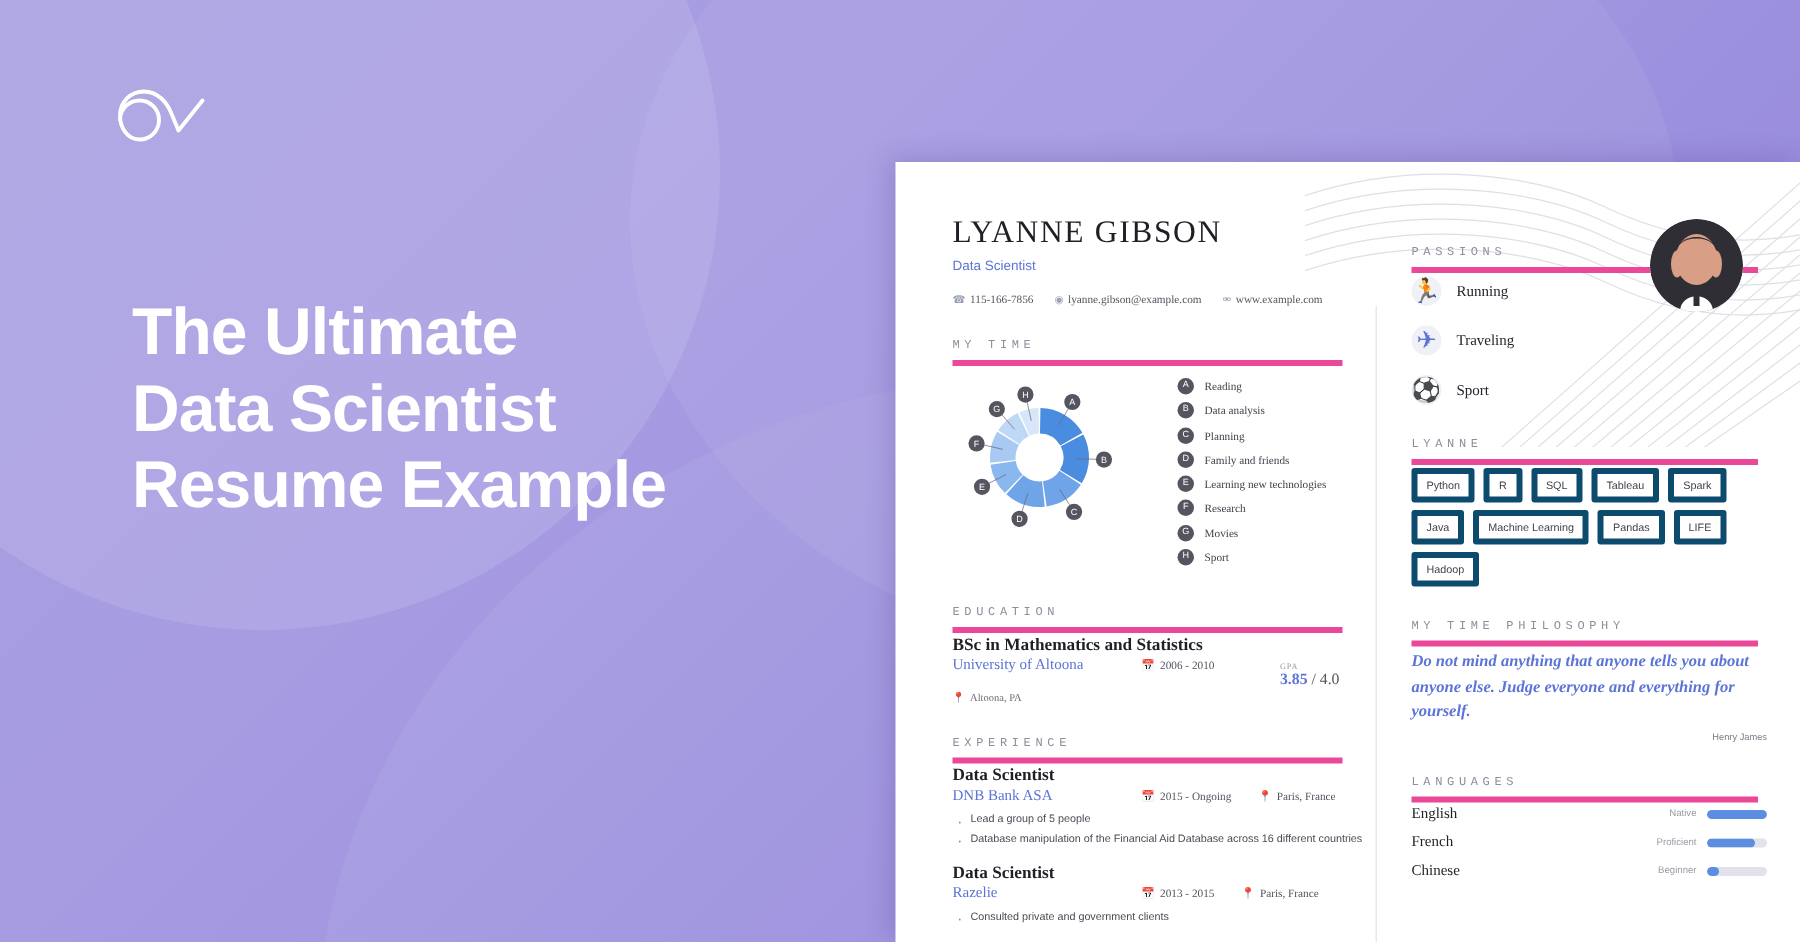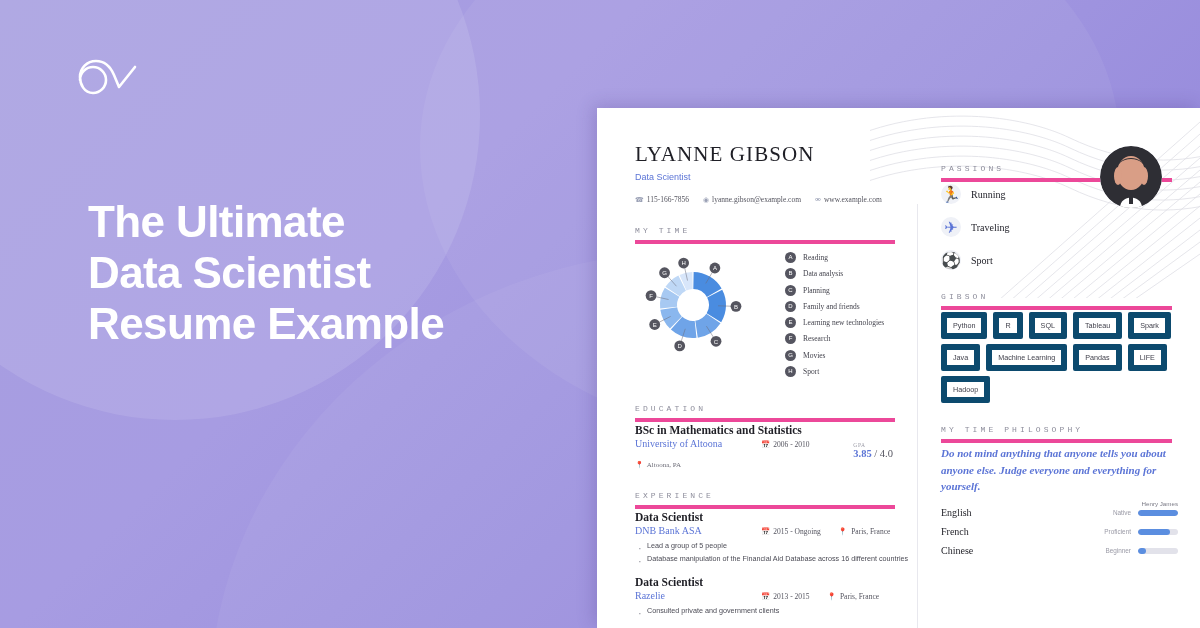--- a/index.html
+++ b/index.html
@@ -160,21 +160,21 @@
     width: 20px; height: 20px; border-radius: 50%;
     background: #eff1f7; color: #5b74d6;
     display: flex; align-items: center; justify-content: center;
     flex: 0 0 auto;
   }
   .passion-label { font-size: 10px; color: #24242c; }
 
   
   .skills { display: flex; flex-wrap: wrap; gap: 5px 6px; }
   .chip {
-    border: 6px solid #0c4a6e; border-radius: 2px;
+    border: 4px solid #0c4a6e; border-radius: 2px;
     padding: 3px 6px;
     font-size: 7.2px; color: #3f3f4a;
     font-family: "Liberation Sans", sans-serif;
     background: #fff;
   }
 
   
   .quote {
     font-size: 11px; color: #5b74d6;
     font-style: italic; font-weight: bold;
@@ -424,38 +424,39 @@
             <div class="passion-row">
               <span class="passion-ic">✈</span>
       <span class="passion-label">Traveling</span>
             </div>
             <div class="passion-row">
               <span class="passion-ic">⚽</span>
       <span class="passion-label">Sport</span>
             </div>
           </div>
 
-        <div class="sec-title">GIBSON</div>
+        <div class="sec-title">LYANNE</div>
         <div class="skills" id="skills-list">
             <span class="chip">Python</span>
             <span class="chip">R</span>
             <span class="chip">SQL</span>
             <span class="chip">Tableau</span>
             <span class="chip">Spark</span>
             <span class="chip">Java</span>
             <span class="chip">Machine Learning</span>
             <span class="chip">Pandas</span>
             <span class="chip">LIFE</span>
             <span class="chip">Hadoop</span>
           </div>
 
         <div class="sec-title">MY TIME PHILOSOPHY</div>
         <div class="quote">Do not mind anything that anyone tells you about anyone else. Judge everyone and everything for yourself.</div>
         <div class="quote-author">Henry James</div>
 
+        <div class="sec-title">LANGUAGES</div>
         <div id="languages-list">
             <div class="lang-row">
               <span class="lang-name">English</span>
       <span class="lang-level">Native</span>
       <span class="lang-bar">
         <span class="lang-fill" style="width:100%"></span>
       </span>
             </div>
             <div class="lang-row">
               <span class="lang-name">French</span>

